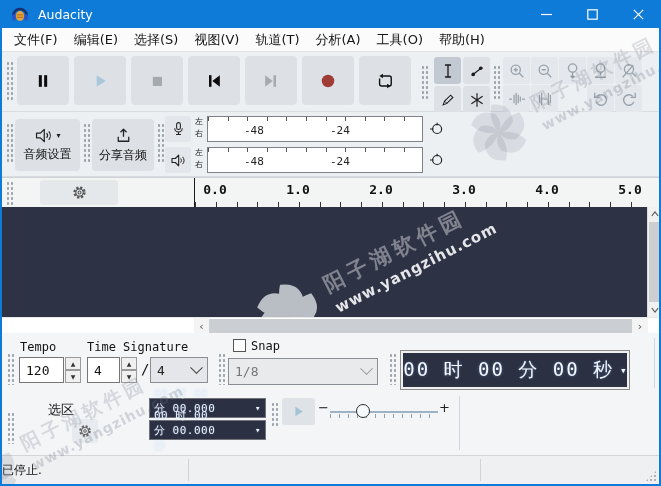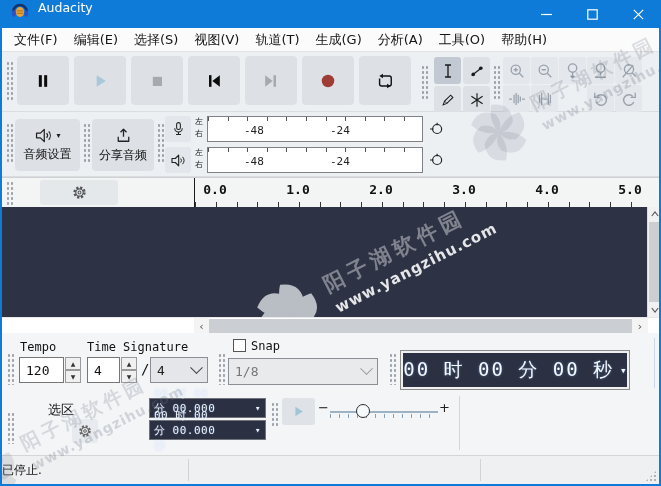--- a/index.html
+++ b/index.html
@@ -9,21 +9,21 @@
     position:relative; width:661px; height:486px; background:#edf0f3;
     border-left:2px solid var(--accent_border,#0f7bd8);
     border-right:2px solid var(--accent_border,#0f7bd8);
     border-bottom:2px solid var(--accent_border,#0f7bd8);
     overflow:hidden; font-size:12px; color:#111;
   }
   .abs { position:absolute; }
 
   
   .titlebar { left:-2px; top:0; width:661px; height:28px; background:var(--titlebar,#0f7bd8);
-    display:flex; align-items:flex-start; color:#fff; }
+    display:flex; align-items:center; color:#fff; }
   .app-icon { width:20px; height:20px; margin:0 8px 0 10px; }
   .title-text { font-size:12.5px; }
   .win-btns { margin-left:auto; display:flex; height:28px; }
   .win-btn { width:46px; height:28px; display:flex; align-items:center; justify-content:center; }
 
   
   .menubar { left:0; top:28px; right:0; height:24px; background:#fbfbfb; border-bottom:1px solid #e2e2e2;
     display:flex; align-items:center; padding-left:4px; }
   .menu-item { padding:0 8px; font-size:13px; line-height:23px; color:#151515; white-space:nowrap; }
 
@@ -165,21 +165,20 @@
       </div>
     </div>
   </div>
 
   <div class="abs menubar">
     <span class="menu-item">文件(F)</span>
     <span class="menu-item">编辑(E)</span>
     <span class="menu-item">选择(S)</span>
     <span class="menu-item">视图(V)</span>
     <span class="menu-item">轨道(T)</span>
-    <span class="menu-item">生成(G)</span>
     <span class="menu-item">分析(A)</span>
     <span class="menu-item">工具(O)</span>
     <span class="menu-item">帮助(H)</span>
   </div>
 
   <div class="abs tb-top"></div>
   <div class="abs grip" style="left:4px; top:61px; height:40px;"></div>
 
   <div class="abs transport">
     <div class="t-btn">

